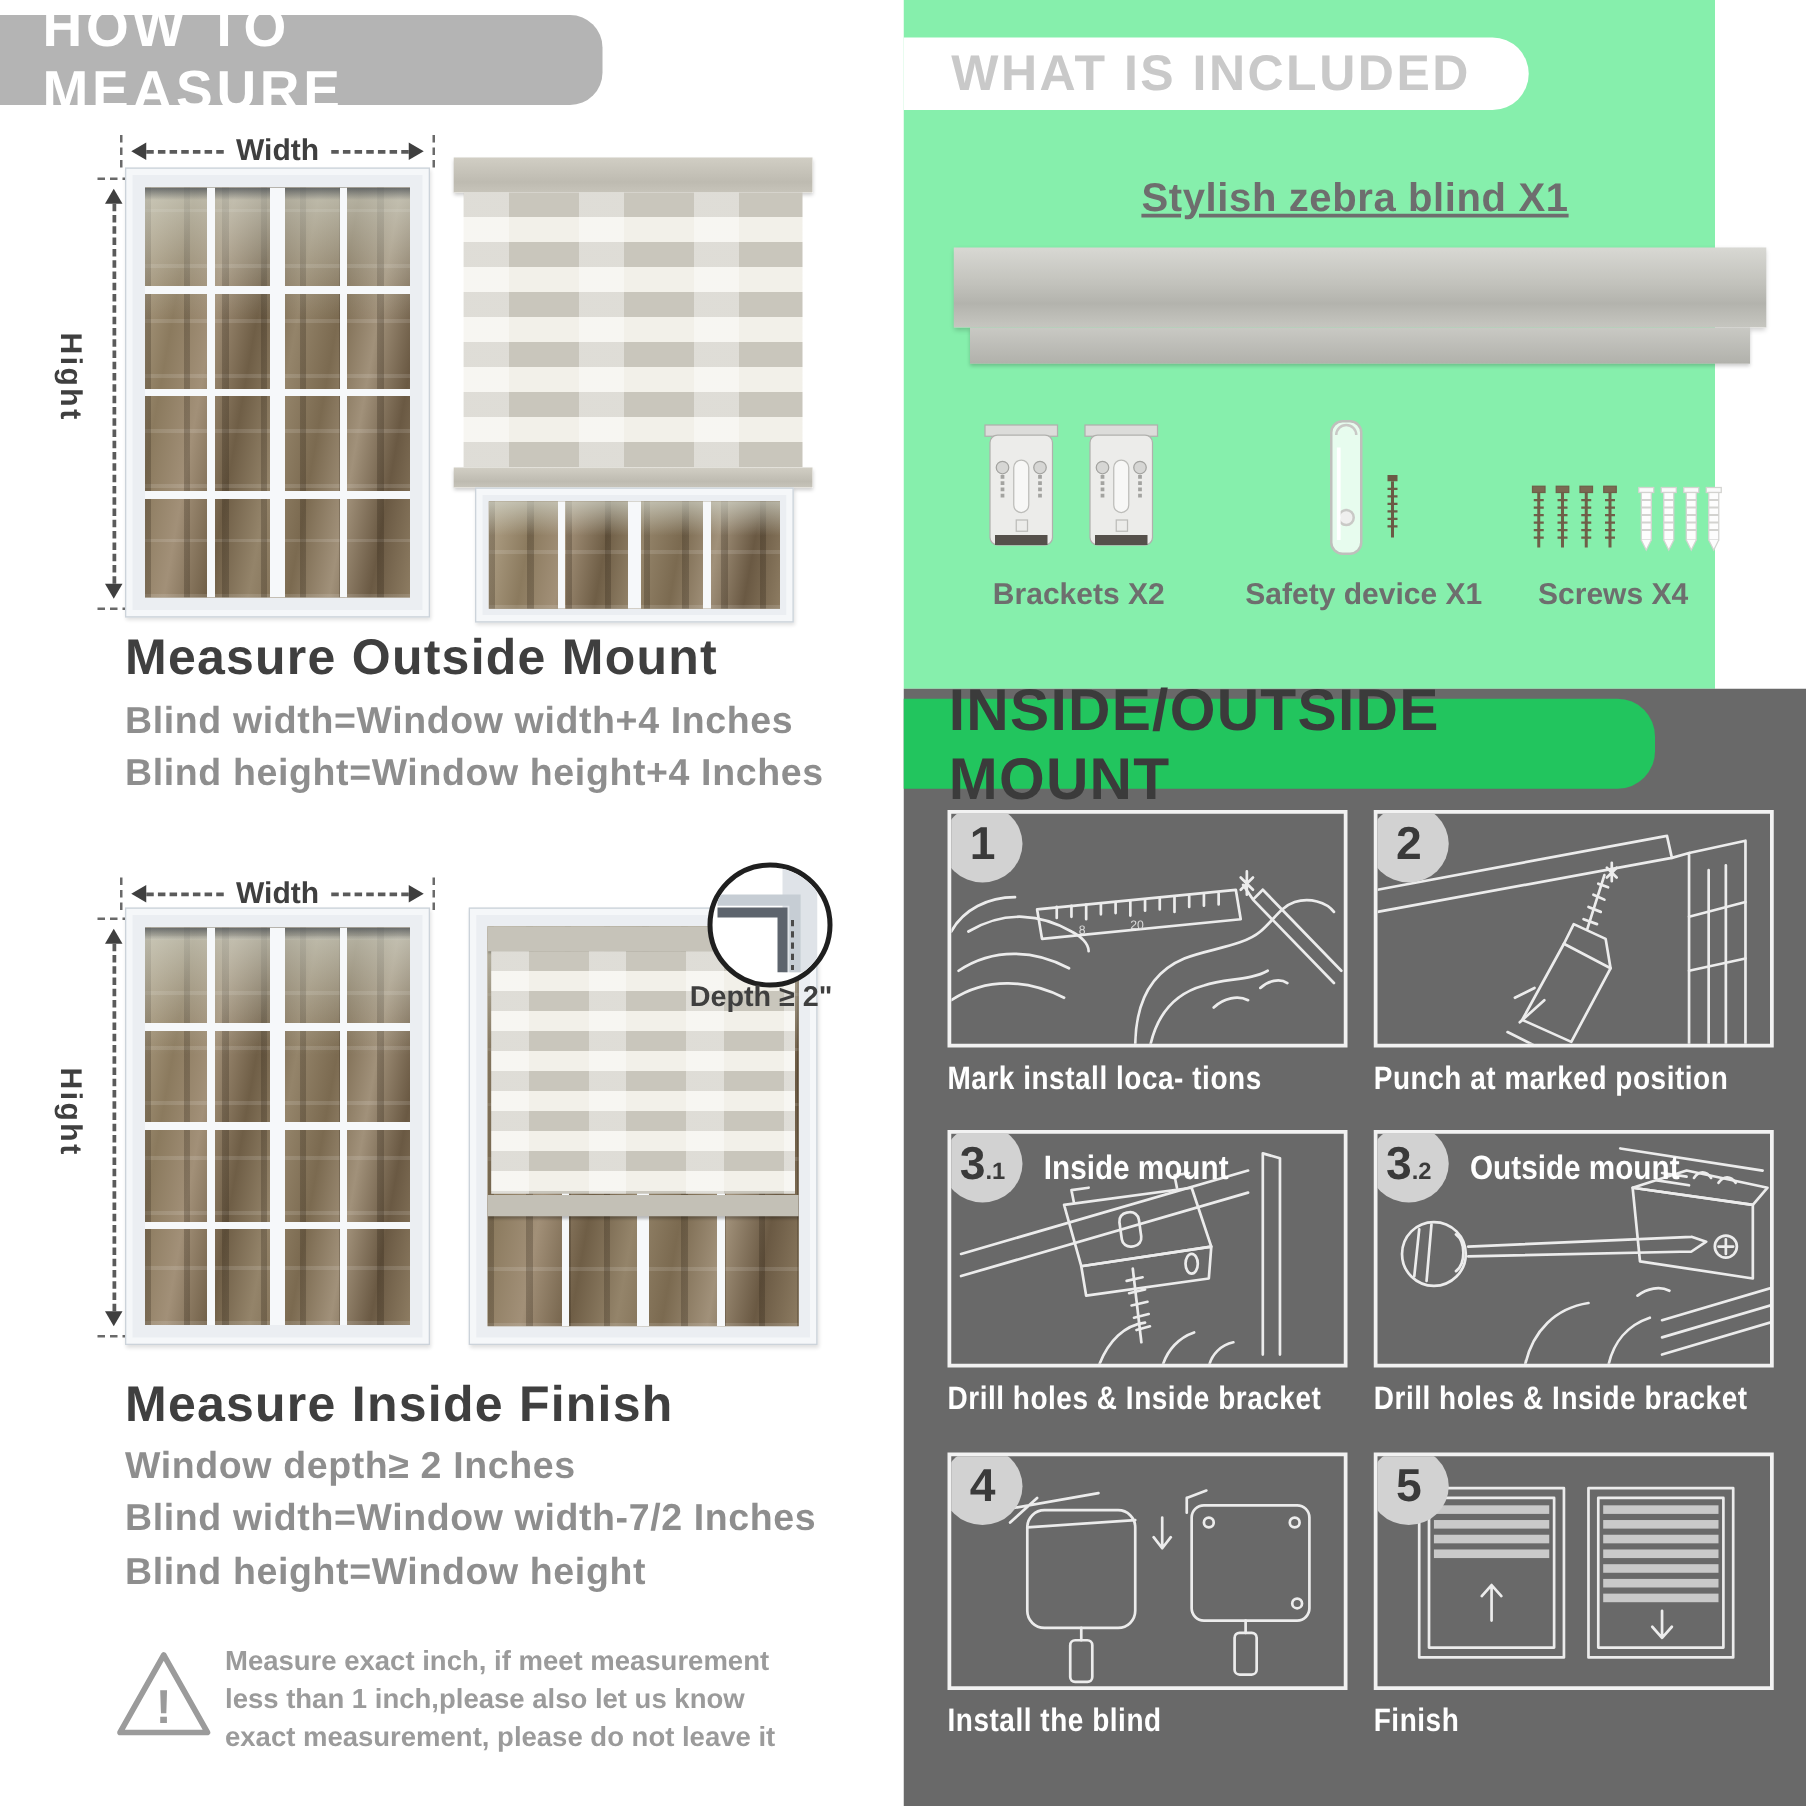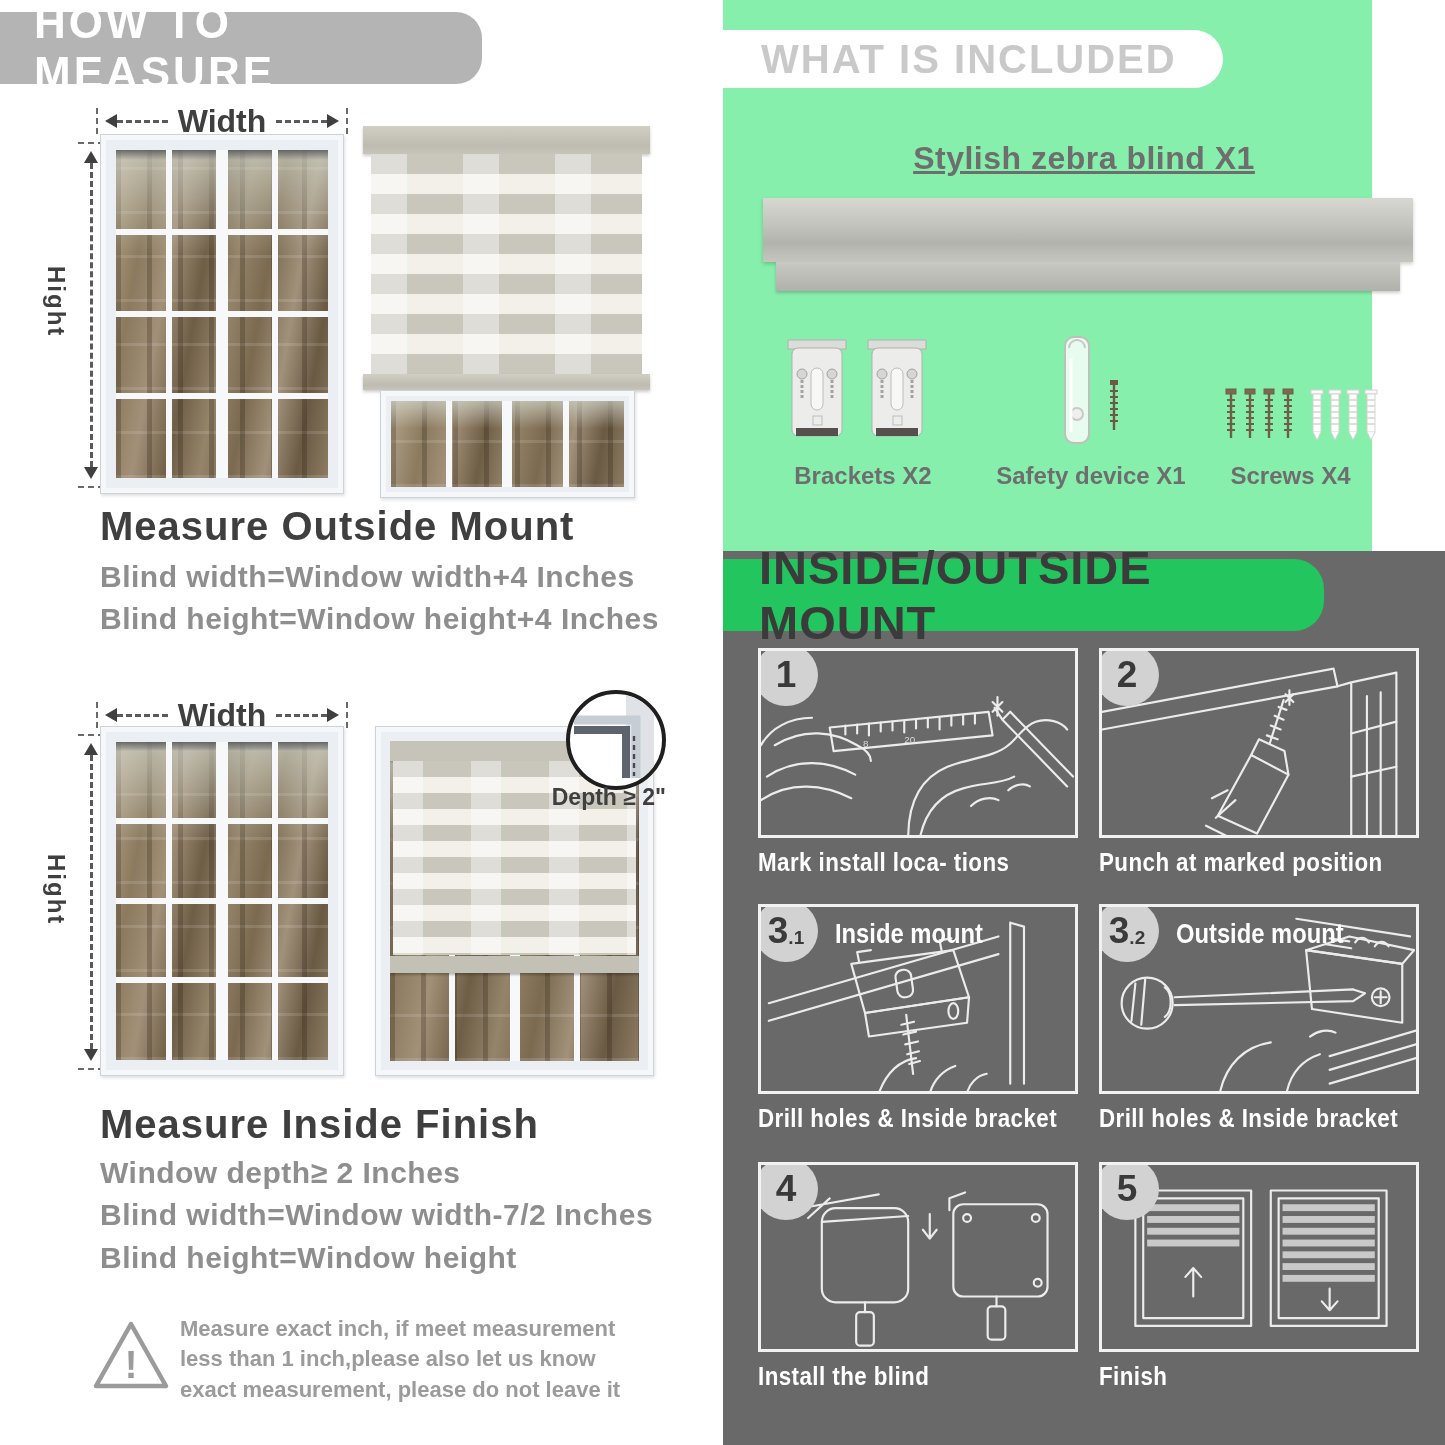--- a/index.html
+++ b/index.html
@@ -14,21 +14,21 @@
 
   .heading{position:absolute;color:#3f3f3f;font-size:40px;font-weight:700;letter-spacing:1px;white-space:nowrap;}
   .bodyline{position:absolute;color:#8e8e8e;font-size:30px;font-weight:700;letter-spacing:.5px;white-space:nowrap;}
 
   
   .hdim{position:absolute;display:flex;align-items:center;height:26px;}
   .tickv{width:0;height:26px;border-left:2px dashed #6a6a6a;}
   .dashh{flex:1;height:0;border-top:3px dashed #5a5a5a;}
   .ah-l{width:0;height:0;border:7px solid transparent;border-right:12px solid #3f3f3f;}
   .ah-r{width:0;height:0;border:7px solid transparent;border-left:12px solid #3f3f3f;}
-  .dim-label{margin:0 10px;font-size:32px;font-weight:700;color:#3f3f3f;}
+  .dim-label{margin:0 10px;font-size:24px;font-weight:700;color:#3f3f3f;}
   .vdim{position:absolute;width:26px;display:flex;flex-direction:column;align-items:center;}
   .tickh{height:0;width:26px;border-top:2px dashed #6a6a6a;}
   .ah-u{width:0;height:0;border:7px solid transparent;border-bottom:12px solid #3f3f3f;}
   .ah-d{width:0;height:0;border:7px solid transparent;border-top:12px solid #3f3f3f;}
   .dashv{flex:1;width:0;border-left:3px dashed #5a5a5a;}
   .hight-label{position:absolute;writing-mode:vertical-rl;color:#3f3f3f;font-size:24px;font-weight:700;letter-spacing:2px;}
 
   
   .window{position:absolute;background:#ebeef2;border:1px solid #ccd3da;
           box-shadow:inset 0 0 0 5px #f5f7f9, 1px 2px 3px rgba(0,0,0,.12);}

